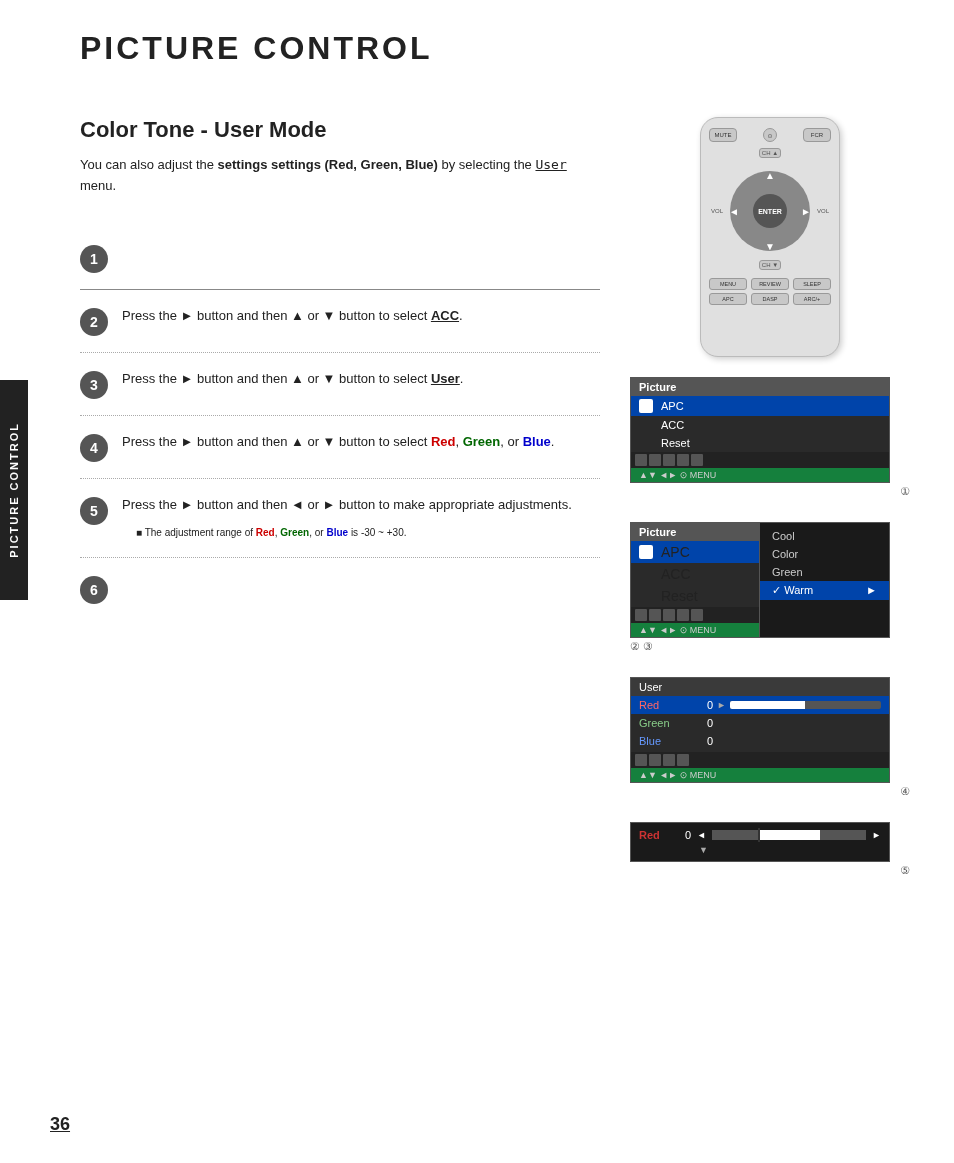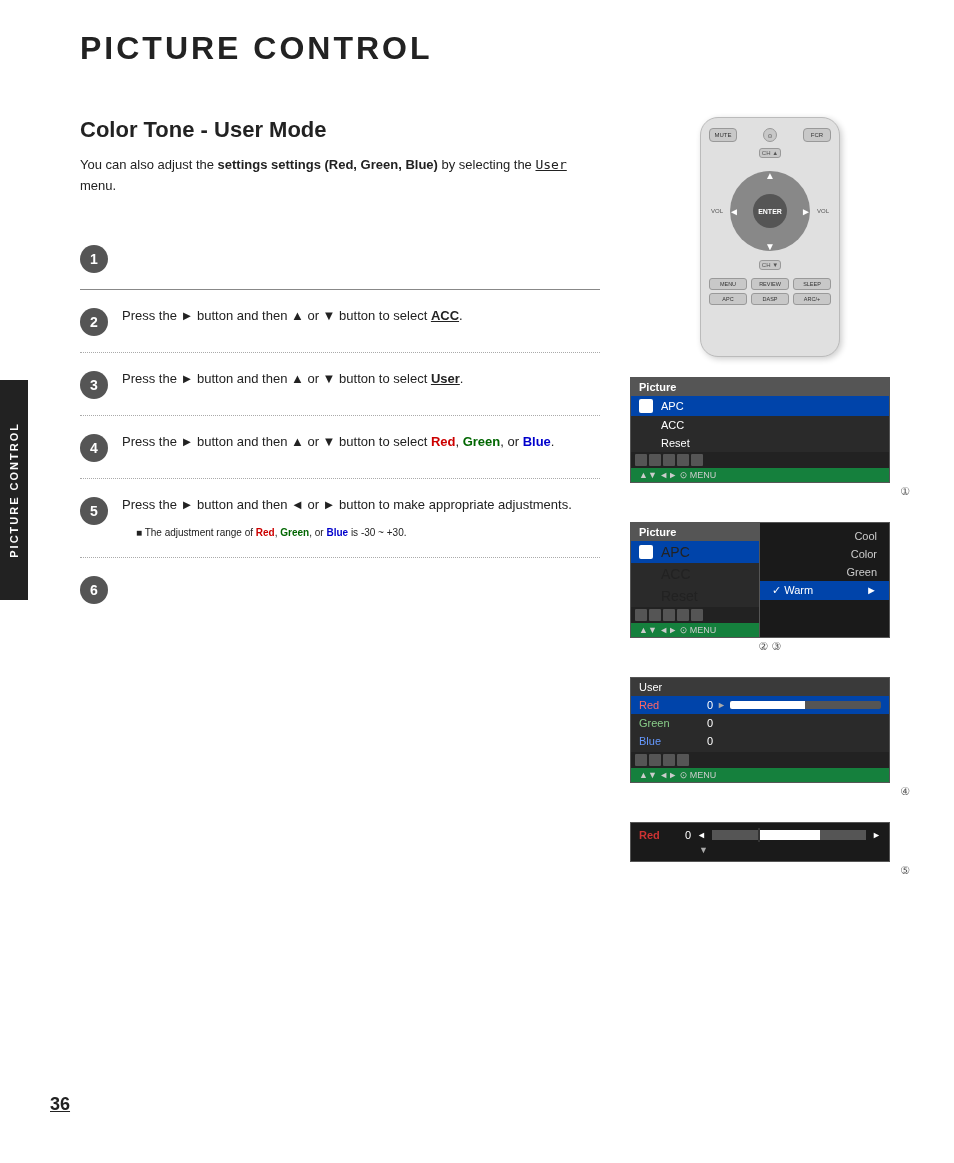--- a/index.html
+++ b/index.html
@@ -30,21 +30,21 @@
       font-size: 11px;
       font-weight: bold;
       writing-mode: vertical-rl;
       transform: rotate(180deg);
       letter-spacing: 2px;
     }
 
     
     .page-number {
       position: absolute;
-      bottom: 48px;
+      bottom: 28px;
       left: 50px;
       font-size: 18px;
       font-weight: bold;
       text-decoration: underline;
     }
 
     
     .main-content {
       margin-left: 50px;
       padding: 30px 30px 30px 30px;
@@ -363,21 +363,20 @@
       width: 130px;
       background: #2a2a2a;
       border: 1px solid #555;
     }
     .tv-submenu-right {
       width: 130px;
       background: #1a1a1a;
       border: 1px solid #555;
       border-left: none;
       padding: 4px 0;
-      text-align: right;
     }
     .tv-submenu-right-item {
       padding: 3px 12px;
       font-size: 11px;
       color: #ccc;
     }
     .tv-submenu-right-item.selected-right {
       background: #0044aa;
       color: #fff;
     }
@@ -650,21 +649,21 @@
           <div class="tv-submenu-right">
             <div class="tv-submenu-right-item">Cool</div>
             <div class="tv-submenu-right-item">Color</div>
             <div class="tv-submenu-right-item">Green</div>
             <div class="tv-submenu-right-item selected-right" style="display:flex;justify-content:space-between;">
               <span>✓ Warm</span>
               <span>►</span>
             </div>
           </div>
         </div>
-        <div style="text-align:center; font-size:11px; color:#555; margin-top:2px;">② ③</div>
+        <div style="text-align:left; font-size:11px; color:#555; margin-top:2px;">② ③</div>
       </div>
 
       <div class="screenshot-panel" style="margin-bottom: 24px;">
         <div class="user-panel">
           <div class="user-panel-header">User</div>
           <div class="user-panel-row highlighted">
             <span class="user-panel-label" style="color:#ff6666;">Red</span>
             <span class="user-panel-value">0</span>
             <span class="user-panel-arrow">►</span>
             <div class="user-panel-bar-outer">

